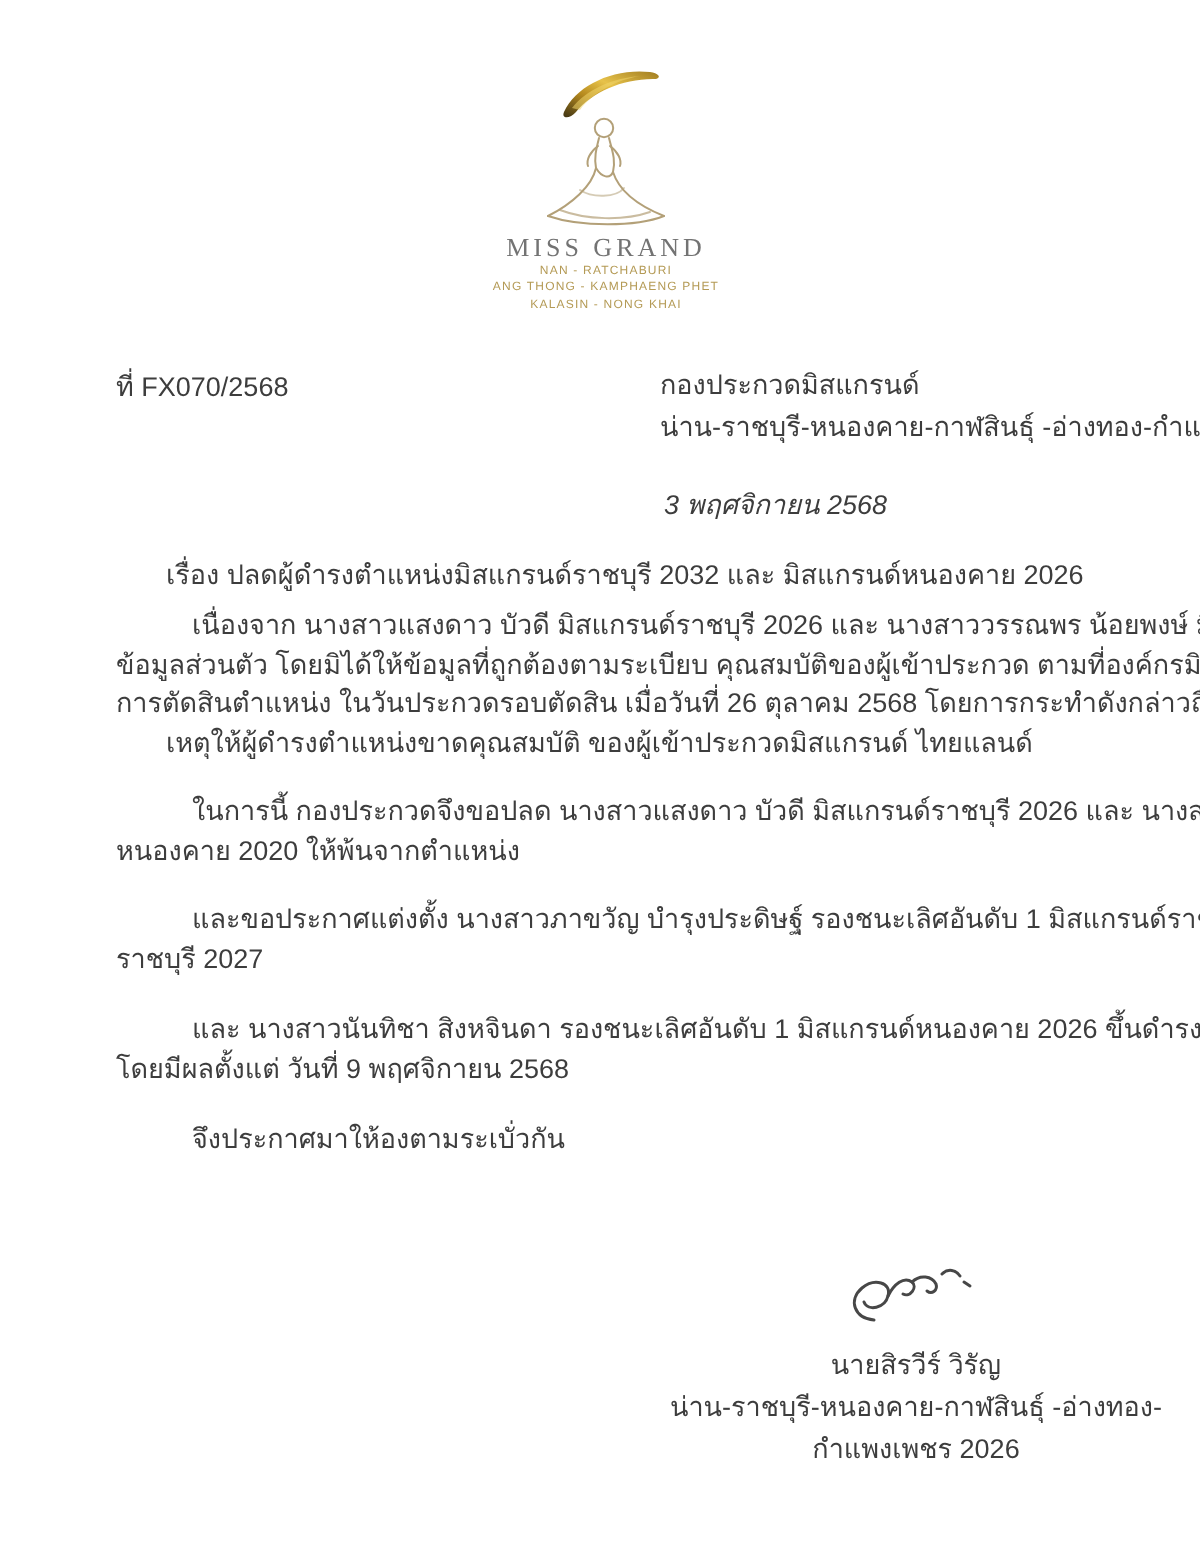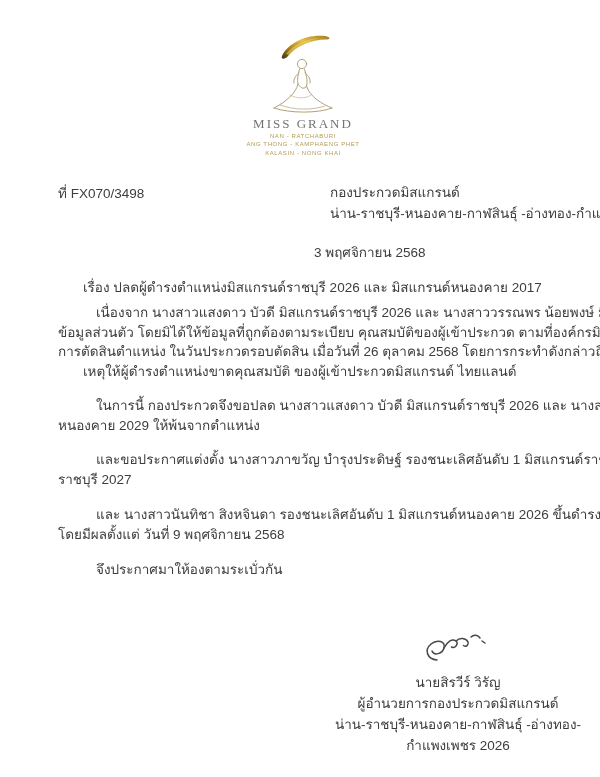--- a/index.html
+++ b/index.html
@@ -49,23 +49,24 @@
   }
   .sender {
     position: absolute;
     left: 330px;
     top: 182px;
     font-size: 13.5px;
     line-height: 21px;
   }
   .date-line {
     position: absolute;
-    left: 314px;
+    left: 332px;
     top: 241px;
     font-size: 13.5px;
+    font-style: italic;
   }
   .subject {
     position: absolute;
     left: 83px;
     top: 276px;
     font-size: 13.5px;
   }
 
   
   .body-text {
@@ -129,41 +130,41 @@
         <path d="M50,72 C63,77 82,77.5 95,73" opacity="0.7"></path>
         <path d="M60,62 C66,66 78,66 82,61" opacity="0.55"></path>
       </g>
     </svg>
     <div class="brand">MISS GRAND</div>
     <div class="provline">NAN - RATCHABURI</div>
     <div class="provline">ANG THONG - KAMPHAENG PHET</div>
     <div class="provline">KALASIN - NONG KHAI</div>
   </div>
 
-  <div class="ref-no">ที่ FX070/3498</div>
+  <div class="ref-no">ที่ FX070/2568</div>
 
   <div class="sender">
     <div class="line">กองประกวดมิสแกรนด์</div>
     <div class="line">น่าน-ราชบุรี-หนองคาย-กาฬสินธุ์ -อ่างทอง-กำแพงเพชร 2026</div>
   </div>
 
   <div class="date-line">3 พฤศจิกายน 2568</div>
 
-  <div class="subject">เรื่อง ปลดผู้ดำรงตำแหน่งมิสแกรนด์ราชบุรี 2026 และ มิสแกรนด์หนองคาย 2017</div>
+  <div class="subject">เรื่อง ปลดผู้ดำรงตำแหน่งมิสแกรนด์ราชบุรี 2032 และ มิสแกรนด์หนองคาย 2026</div>
 
   <div class="body-text p1">
     <div class="line indent1">เนื่องจาก นางสาวแสงดาว บัวดี มิสแกรนด์ราชบุรี 2026 และ นางสาววรรณพร น้อยพงษ์ มิสแกรนด์หนองคาย  2026  ได้ปกปิด</div>
     <div class="line">ข้อมูลส่วนตัว โดยมิได้ให้ข้อมูลที่ถูกต้องตามระเบียบ คุณสมบัติของผู้เข้าประกวด ตามที่องค์กรมิสแกรนด์ ไทยแลนด์ ได้กำหนดไว้ ซึ่งมีผลต่อ</div>
     <div class="line">การตัดสินตำแหน่ง ในวันประกวดรอบตัดสิน เมื่อวันที่ 26 ตุลาคม  2568 โดยการกระทำดังกล่าวถือเป็น</div>
     <div class="line indent2">เหตุให้ผู้ดำรงตำแหน่งขาดคุณสมบัติ ของผู้เข้าประกวดมิสแกรนด์ ไทยแลนด์</div>
   </div>
 
   <div class="body-text p2">
     <div class="line indent1">ในการนี้ กองประกวดจึงขอปลด นางสาวแสงดาว บัวดี มิสแกรนด์ราชบุรี 2026 และ นางสาววรรณพร น้อยพงษ์  มิสแกรนด์</div>
-    <div class="line">หนองคาย 2029 ให้พ้นจากตำแหน่ง</div>
+    <div class="line">หนองคาย 2020 ให้พ้นจากตำแหน่ง</div>
   </div>
 
   <div class="body-text p3">
     <div class="line indent1">และขอประกาศแต่งตั้ง นางสาวภาขวัญ บำรุงประดิษฐ์  รองชนะเลิศอันดับ 1 มิสแกรนด์ราชบุรี 2026 ขึ้นดำรงตำแหน่ง มิสแกรนด์</div>
     <div class="line">ราชบุรี 2027</div>
   </div>
 
   <div class="body-text p4">
     <div class="line indent1">และ  นางสาวนันทิชา สิงหจินดา รองชนะเลิศอันดับ 1 มิสแกรนด์หนองคาย 2026 ขึ้นดำรงตำแหน่ง มิสแกรนด์หนองคาย 2026</div>
     <div class="line">โดยมีผลตั้งแต่ วันที่ 9 พฤศจิกายน 2568</div>
@@ -175,17 +176,16 @@
 
   <div class="sig-block">
     <svg class="sig-art" width="74" height="40" viewBox="0 0 74 40" fill="none" stroke="#474747" stroke-width="1.5" stroke-linecap="round">
       <path d="M16,30 C6,29 3,20 10,14 C16,9 25,11 23,18 C21.5,24 13,26 11,21"></path>
       <path d="M23,18 C26,12 31,8 35,11 C38,13.5 34,19 30.5,17"></path>
       <path d="M35,11 C39,7 45,8 47,12 C48,15 45,17.5 42.5,15.5"></path>
       <path d="M50,7 C53,4 57,5 59,8"></path>
       <path d="M61,11 L64,13"></path>
     </svg>
     <div class="sig-name">นายสิรวีร์ วิรัญ</div>
-    <div>ผู้อำนวยการกองประกวดมิสแกรนด์</div>
     <div>น่าน-ราชบุรี-หนองคาย-กาฬสินธุ์ -อ่างทอง-กำแพงเพชร 2026</div>
   </div>
 
 </div>
 
 </body></html>

